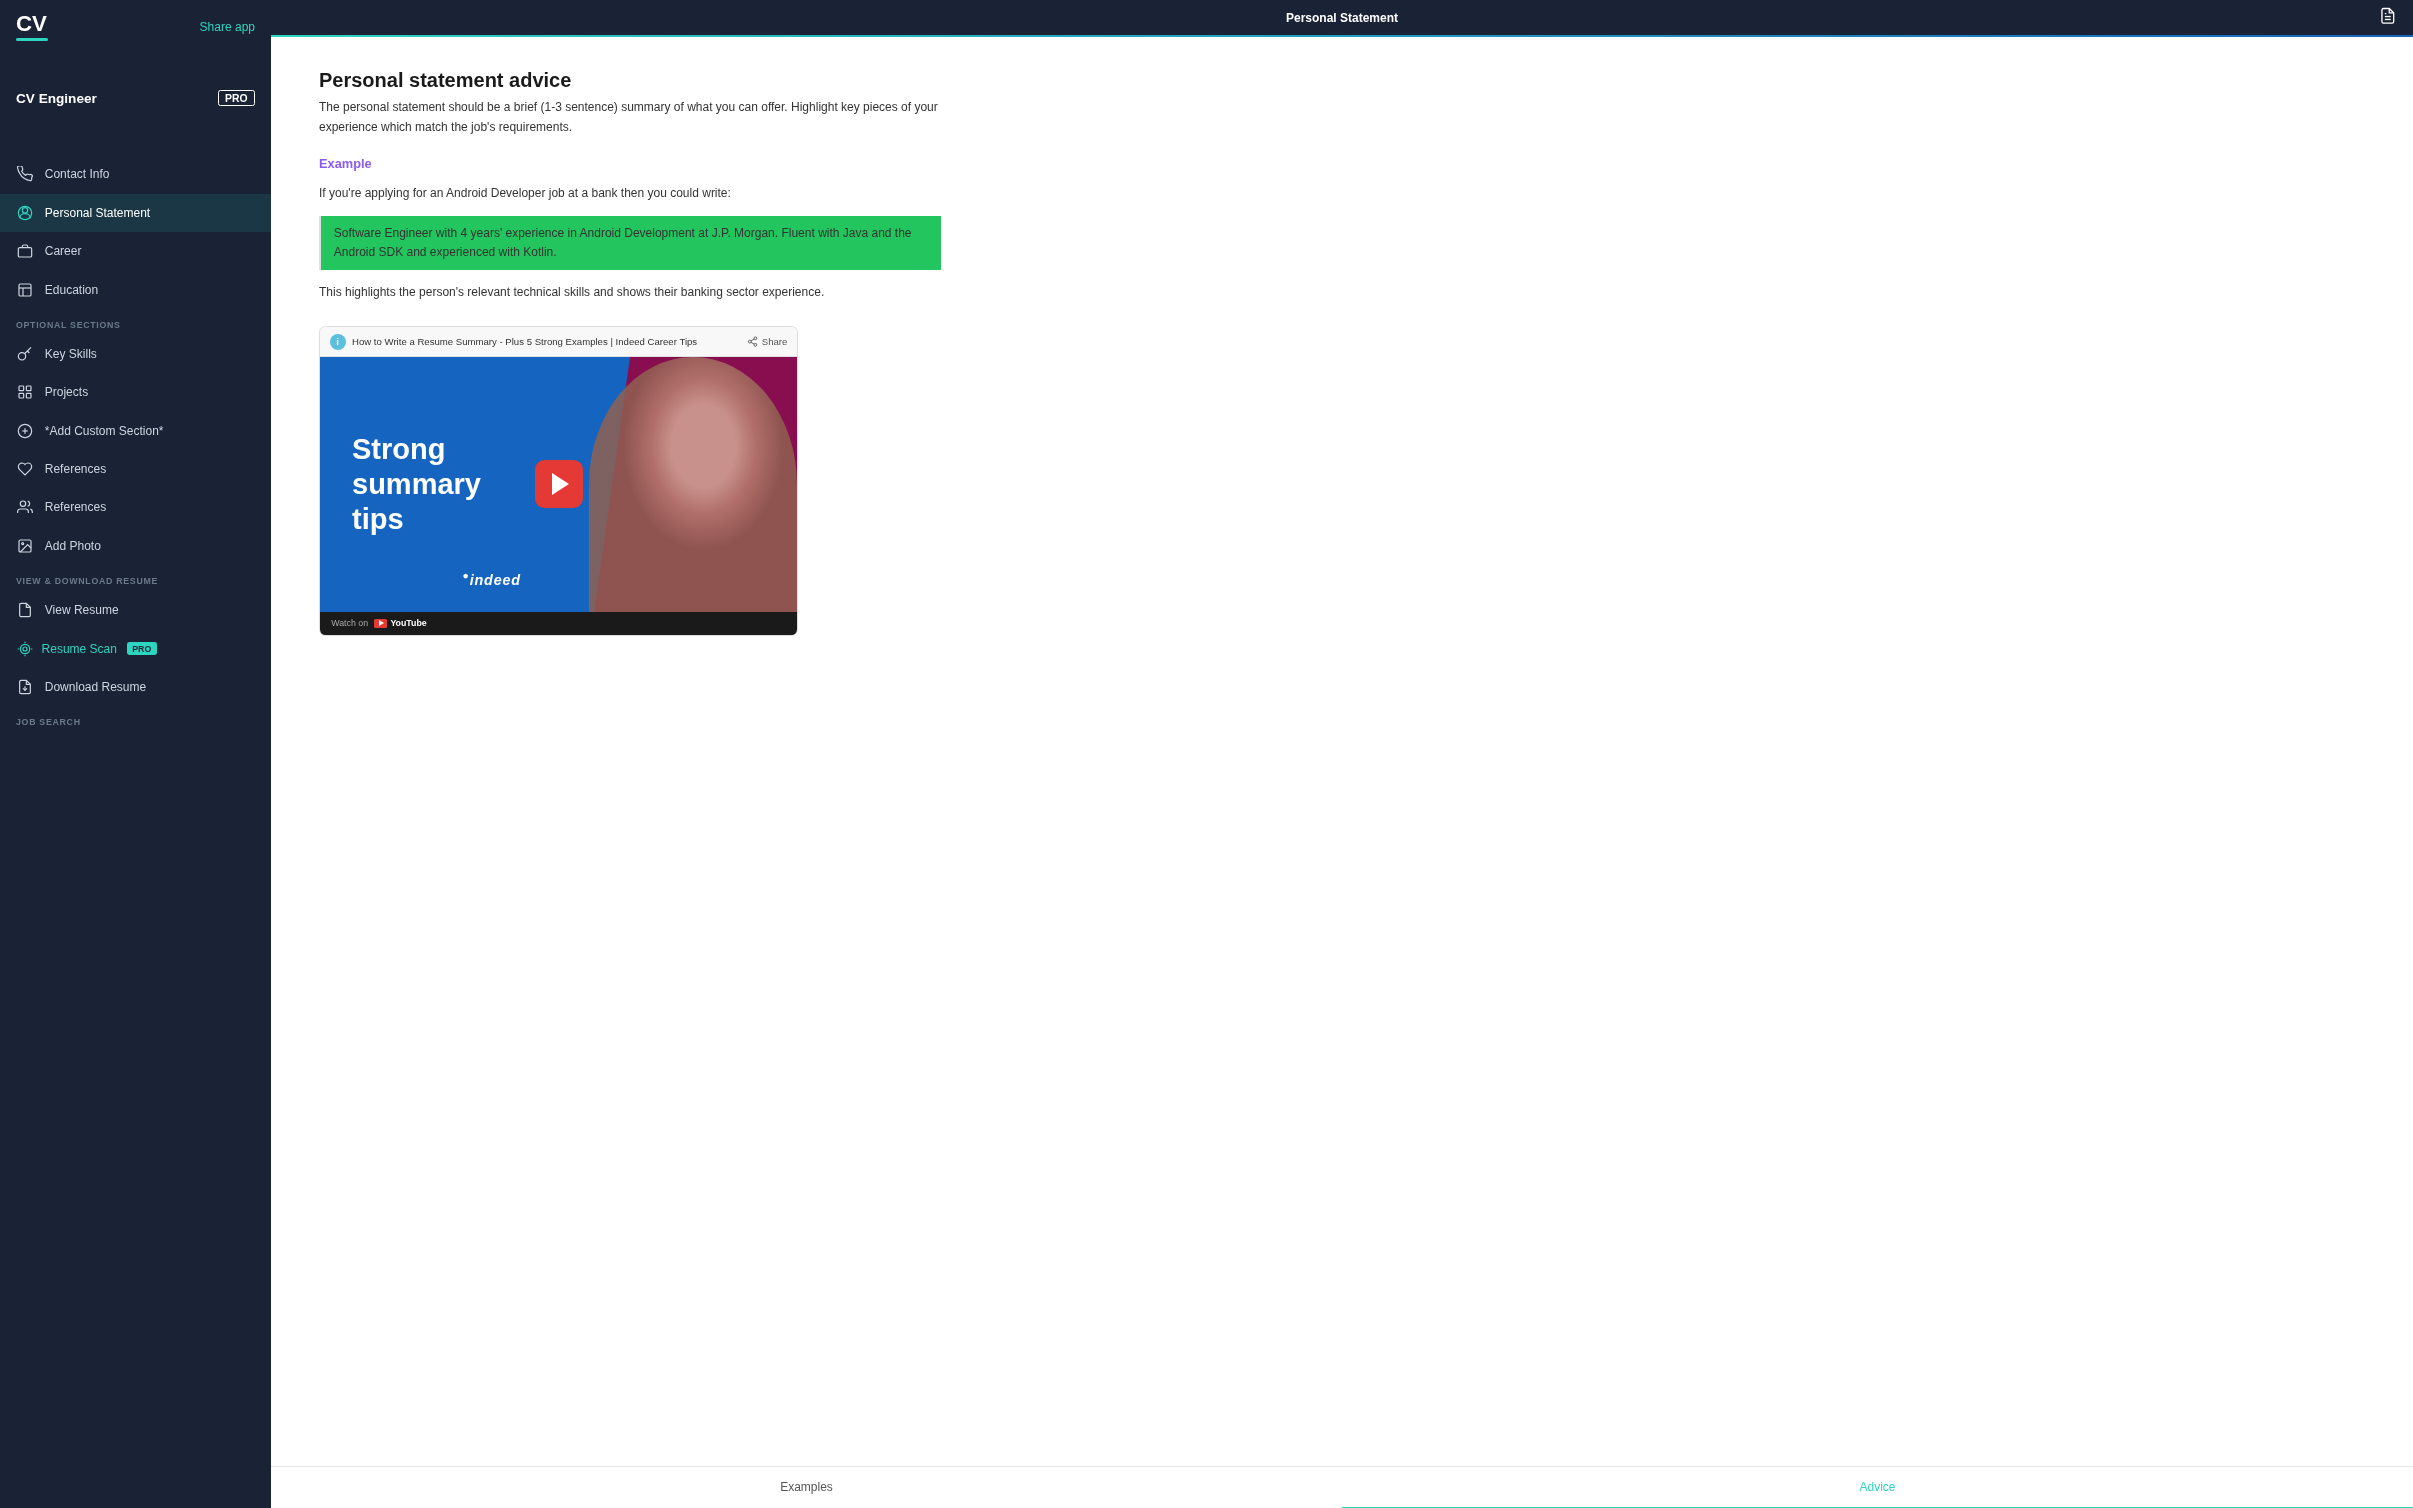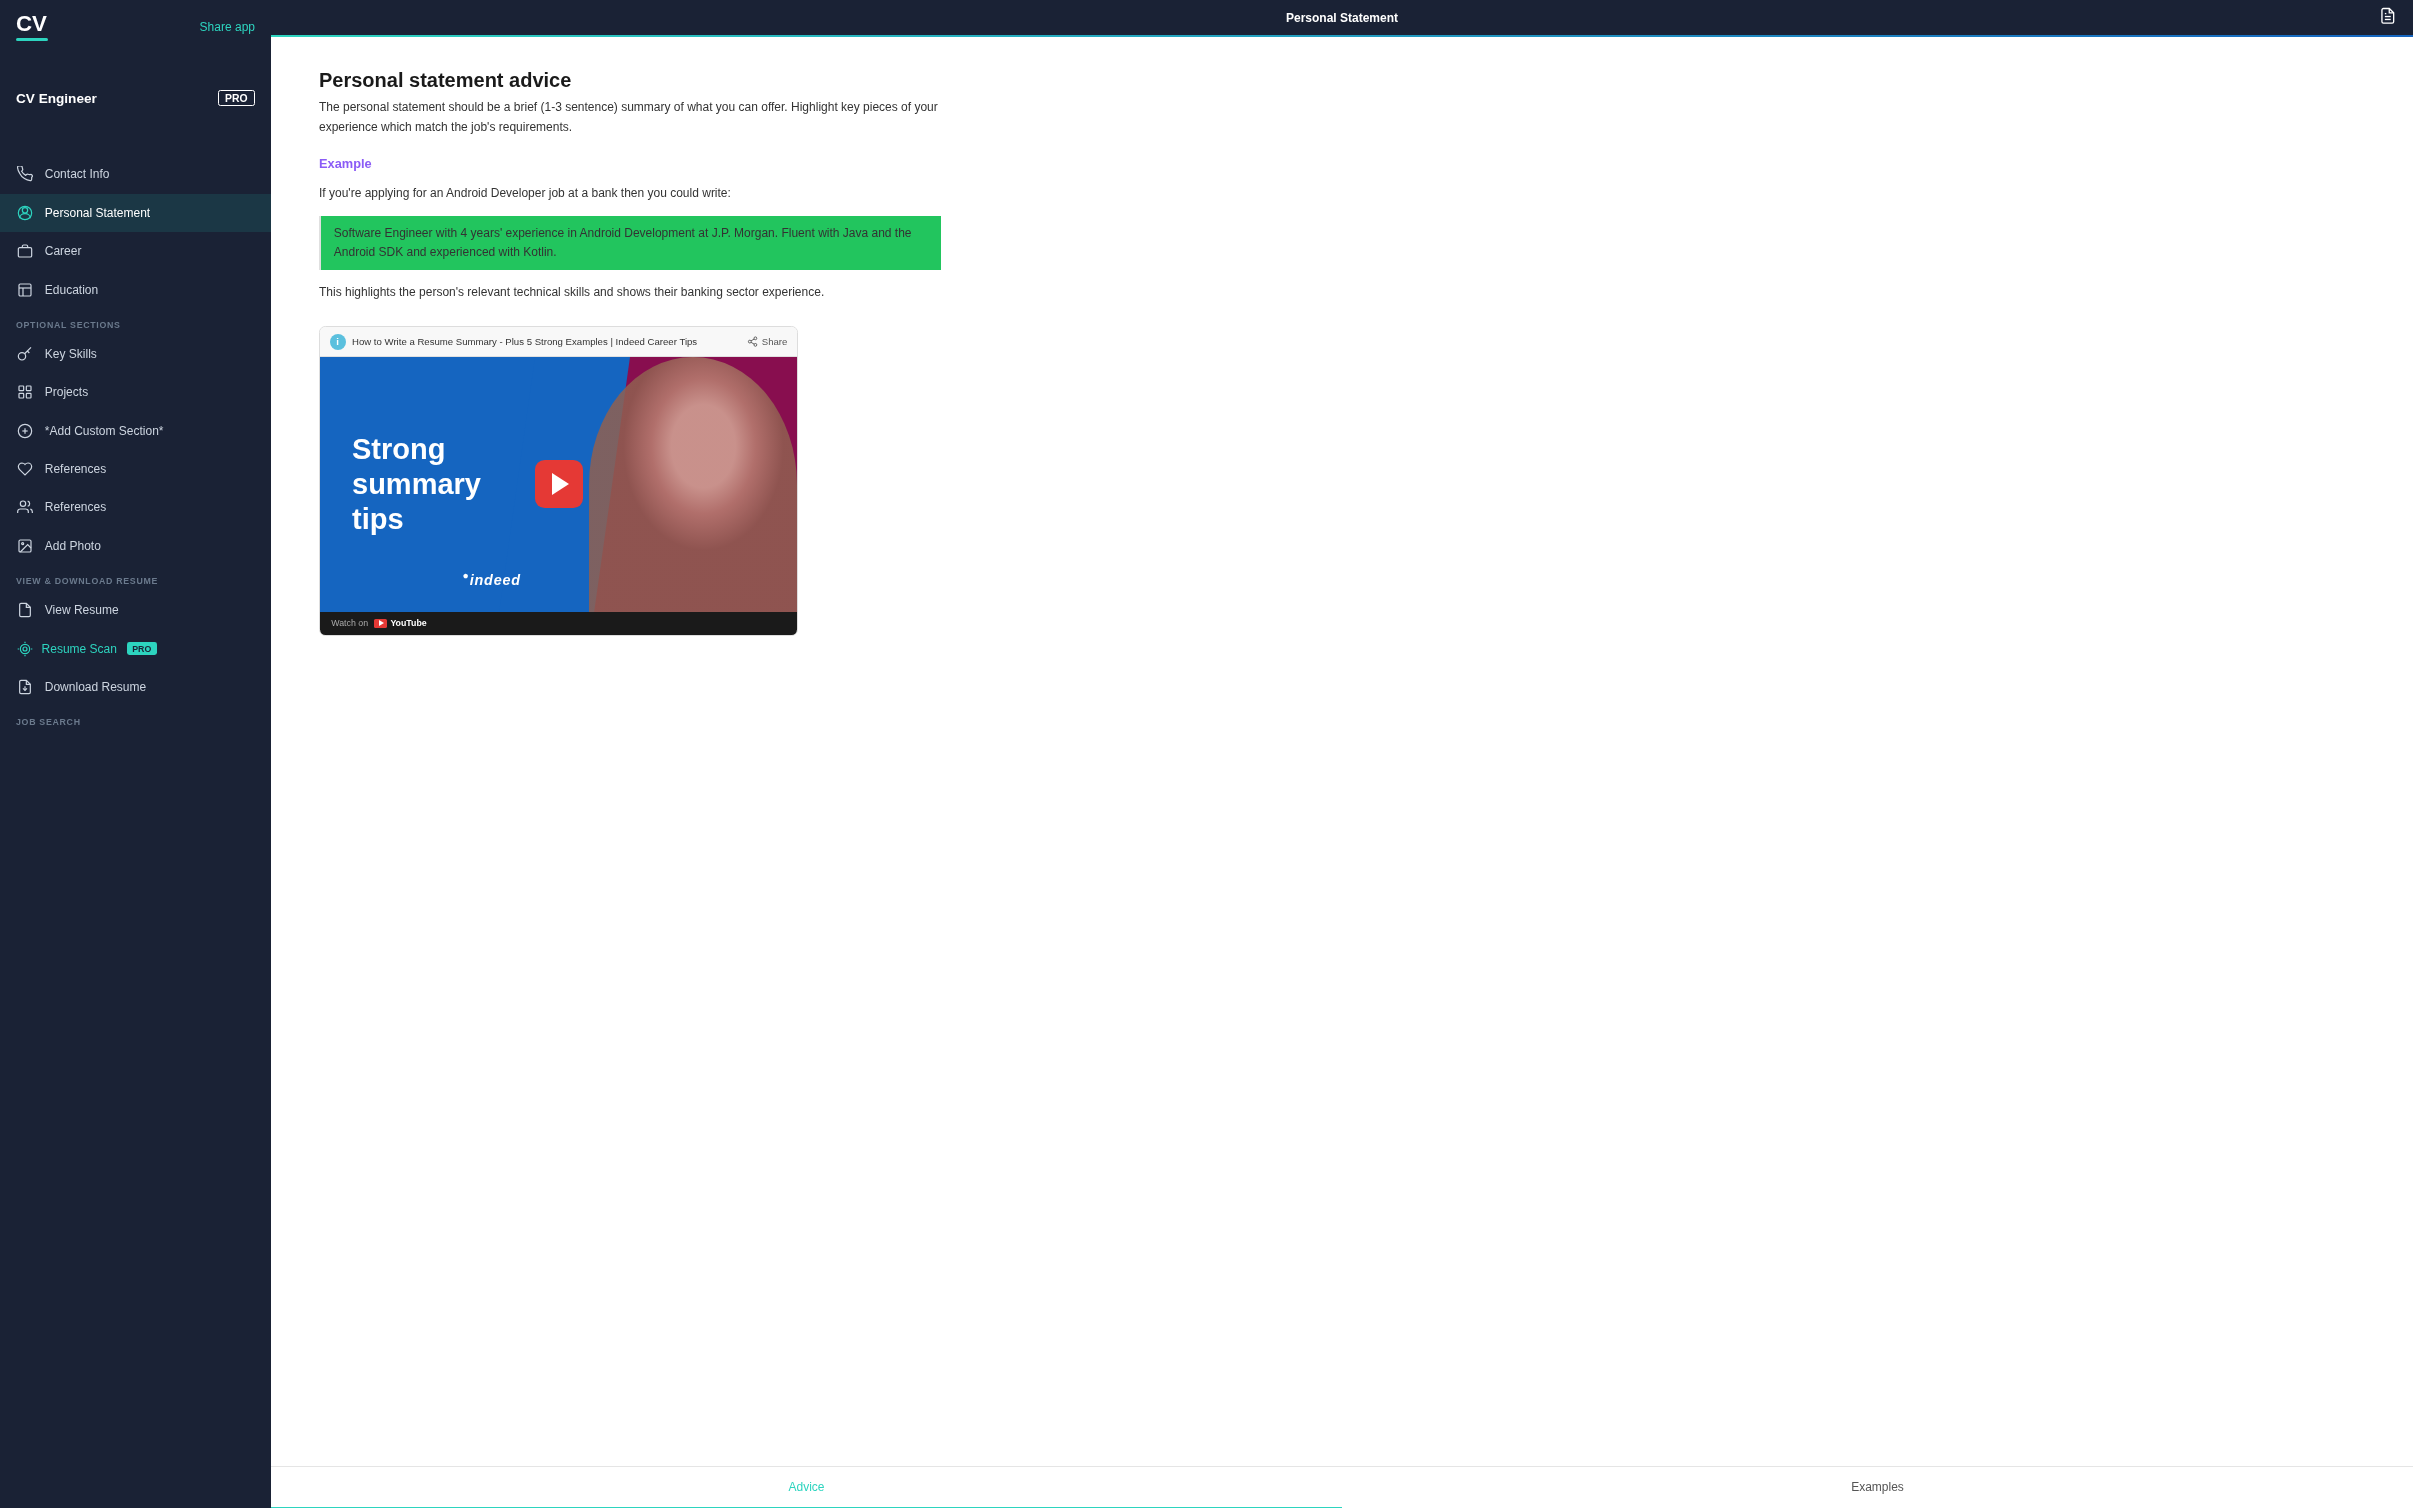--- a/index.html
+++ b/index.html
@@ -614,22 +614,22 @@
                 <div class="yt-play"></div>
               </div>
               <span>YouTube</span>
             </div>
           </div>
         </div>
       </div>
     </div>
 
     <div class="bottom-tabs">
+      <div class="bottom-tab">
+        <span>Examples</span>
+      </div>
       <div class="bottom-tab active">
         <span>Advice</span>
-      </div>
-      <div class="bottom-tab">
-        <span>Examples</span>
       </div>
     </div>
   </div>
 </div>
 
 
 </body></html>

